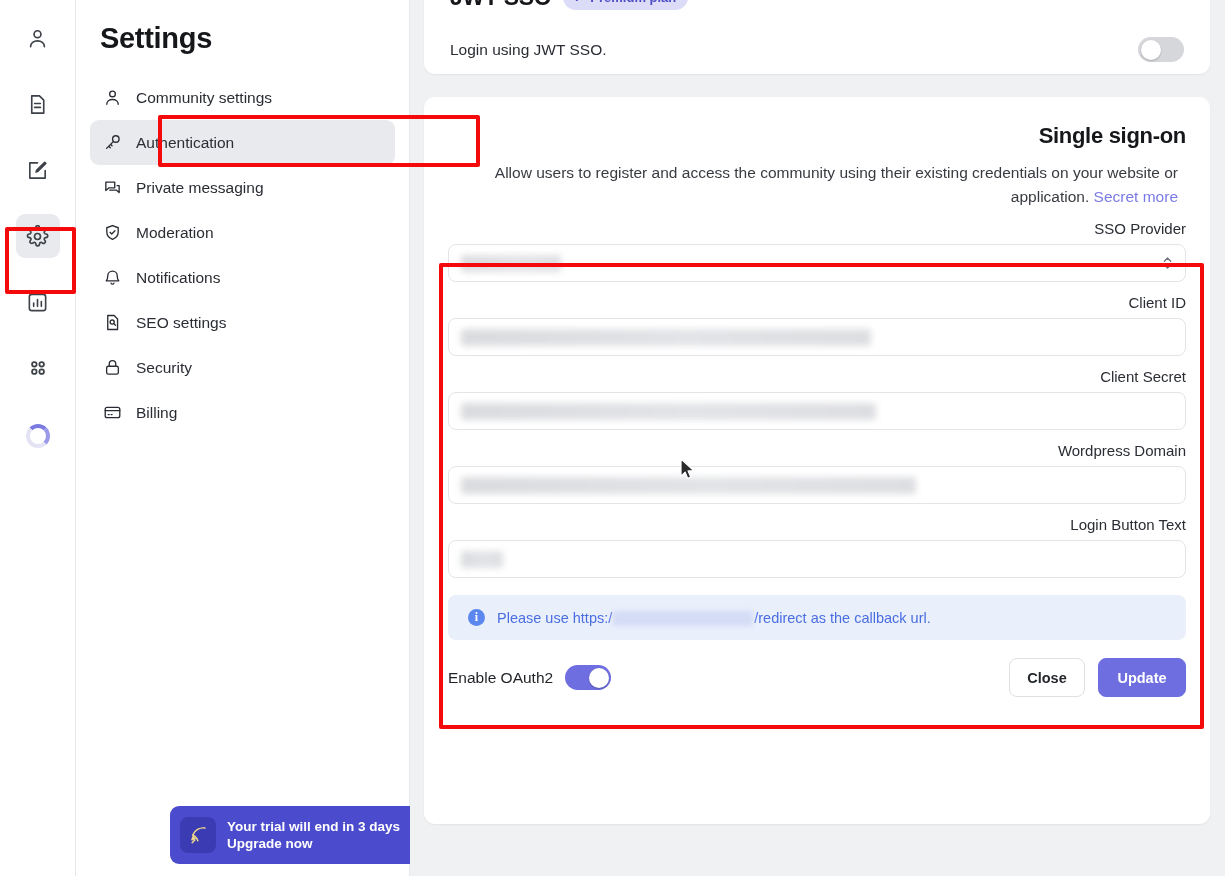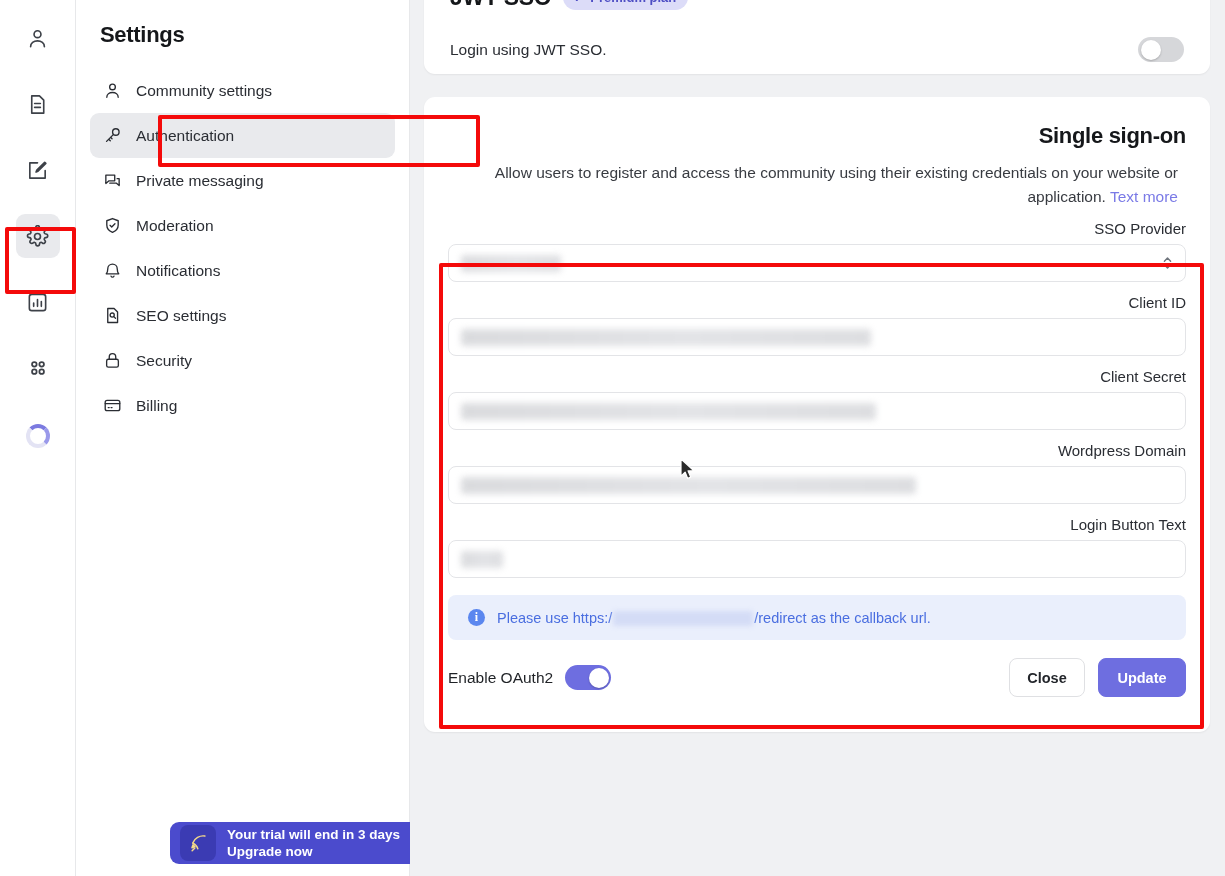--- a/index.html
+++ b/index.html
@@ -41,21 +41,21 @@
 
   
   .settings-nav {
     width: 334px; flex: 0 0 334px;
     background: #ffffff;
     border-right: 1px solid #e7e8ea;
     position: relative;
     height: 876px;
   }
   .settings-title {
-    font-size: 22px; font-weight: 700; color: #15171a;
+    font-size: 29px; font-weight: 700; color: #15171a;
     letter-spacing: -0.3px;
     padding: 22px 0 0 24px;
   }
   .nav-list { margin-top: 20px; padding: 0 14px; }
   .nav-item {
     display: flex; align-items: center; gap: 13px;
     height: 45px;
     padding: 0 12px;
     border-radius: 9px;
     color: #2a2d33;
@@ -63,21 +63,21 @@
     cursor: pointer;
   }
   .nav-item.selected { background: #e9eaed; }
   .nav-item .nav-ico { width: 21px; height: 21px; display: flex; align-items: center; justify-content: center; color: #2a2d33; flex: 0 0 21px; }
   .nav-item .nav-ico svg { display: block; }
 
   
   .trial-banner {
     position: absolute;
     left: 94px; bottom: 12px;
-    width: 302px; height: 42px;
+    width: 302px; height: 58px;
     background: #4b4bcd;
     border-radius: 9px;
     display: flex; align-items: center; gap: 11px;
     padding: 0 10px;
     cursor: pointer;
   }
   .trial-icon {
     width: 36px; height: 36px; border-radius: 8px;
     background: #3b3bb3;
     display: flex; align-items: center; justify-content: center;
@@ -132,21 +132,21 @@
     width: 20px; height: 20px; border-radius: 50%;
     background: #ffffff;
     box-shadow: 0 1px 2px rgba(0,0,0,.22);
   }
   .toggle.on { background: #6e6ee0; }
   .toggle.on .knob { left: auto; right: 2.5px; }
 
   .card-main {
     margin-top: 23px;
     padding: 26px 24px 0 24px;
-    height: 635px;
+    height: 727px;
     position: relative;
     overflow: hidden;
   }
   .sso-title { font-size: 22px; font-weight: 700; color: #15171a; letter-spacing: -0.3px; }
   .sso-desc {
     margin-top: 12px;
     font-size: 15.5px; color: #383b41; line-height: 1.53;
     max-width: 730px;
   }
   .sso-desc a { color: #7a7ae6; text-decoration: none; }
@@ -392,21 +392,21 @@
       <div class="jwt-sub-row">
         <span class="jwt-sub">Login using JWT SSO.</span>
         <span class="toggle">
             <span class="knob"></span>
           </span>
       </div>
     </div>
 
     <div class="card card-main">
       <div class="sso-title">Single sign-on</div>
-      <div class="sso-desc"><span>Allow users to register and access the community using their existing credentials on your website or application. </span><a href="#">Text more</a></div>
+      <div class="sso-desc"><span>Allow users to register and access the community using their existing credentials on your website or application. </span><a href="#">Secret more</a></div>
 
       <div class="fields">
 
         <div class="field">
           <div class="field-label">SSO Provider</div>
           <div class="input">
             <span class="redact" style="width:100px"></span>
             <span class="stepper">
               <svg width="11" height="16" viewBox="0 0 12 18" fill="none" stroke="currentColor" stroke-width="1.6" stroke-linecap="round" stroke-linejoin="round">
                   <path d="M2.5 7L6 3.4 9.5 7"></path>

